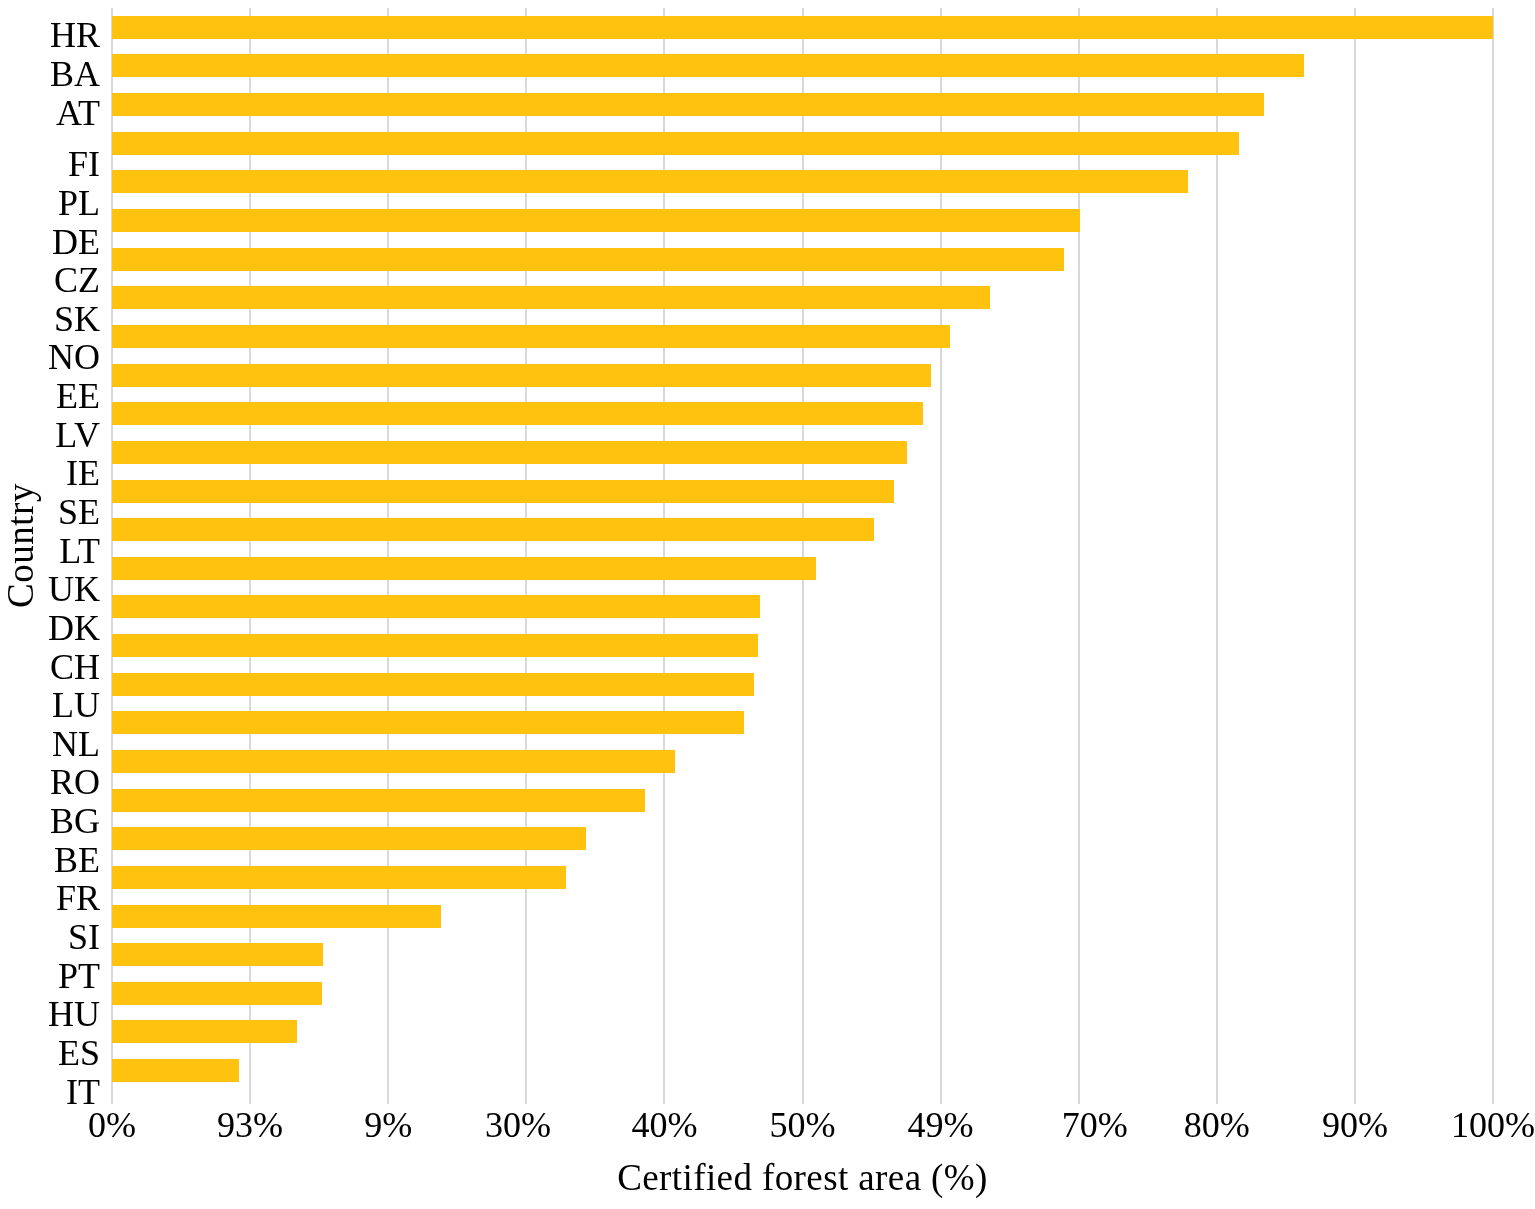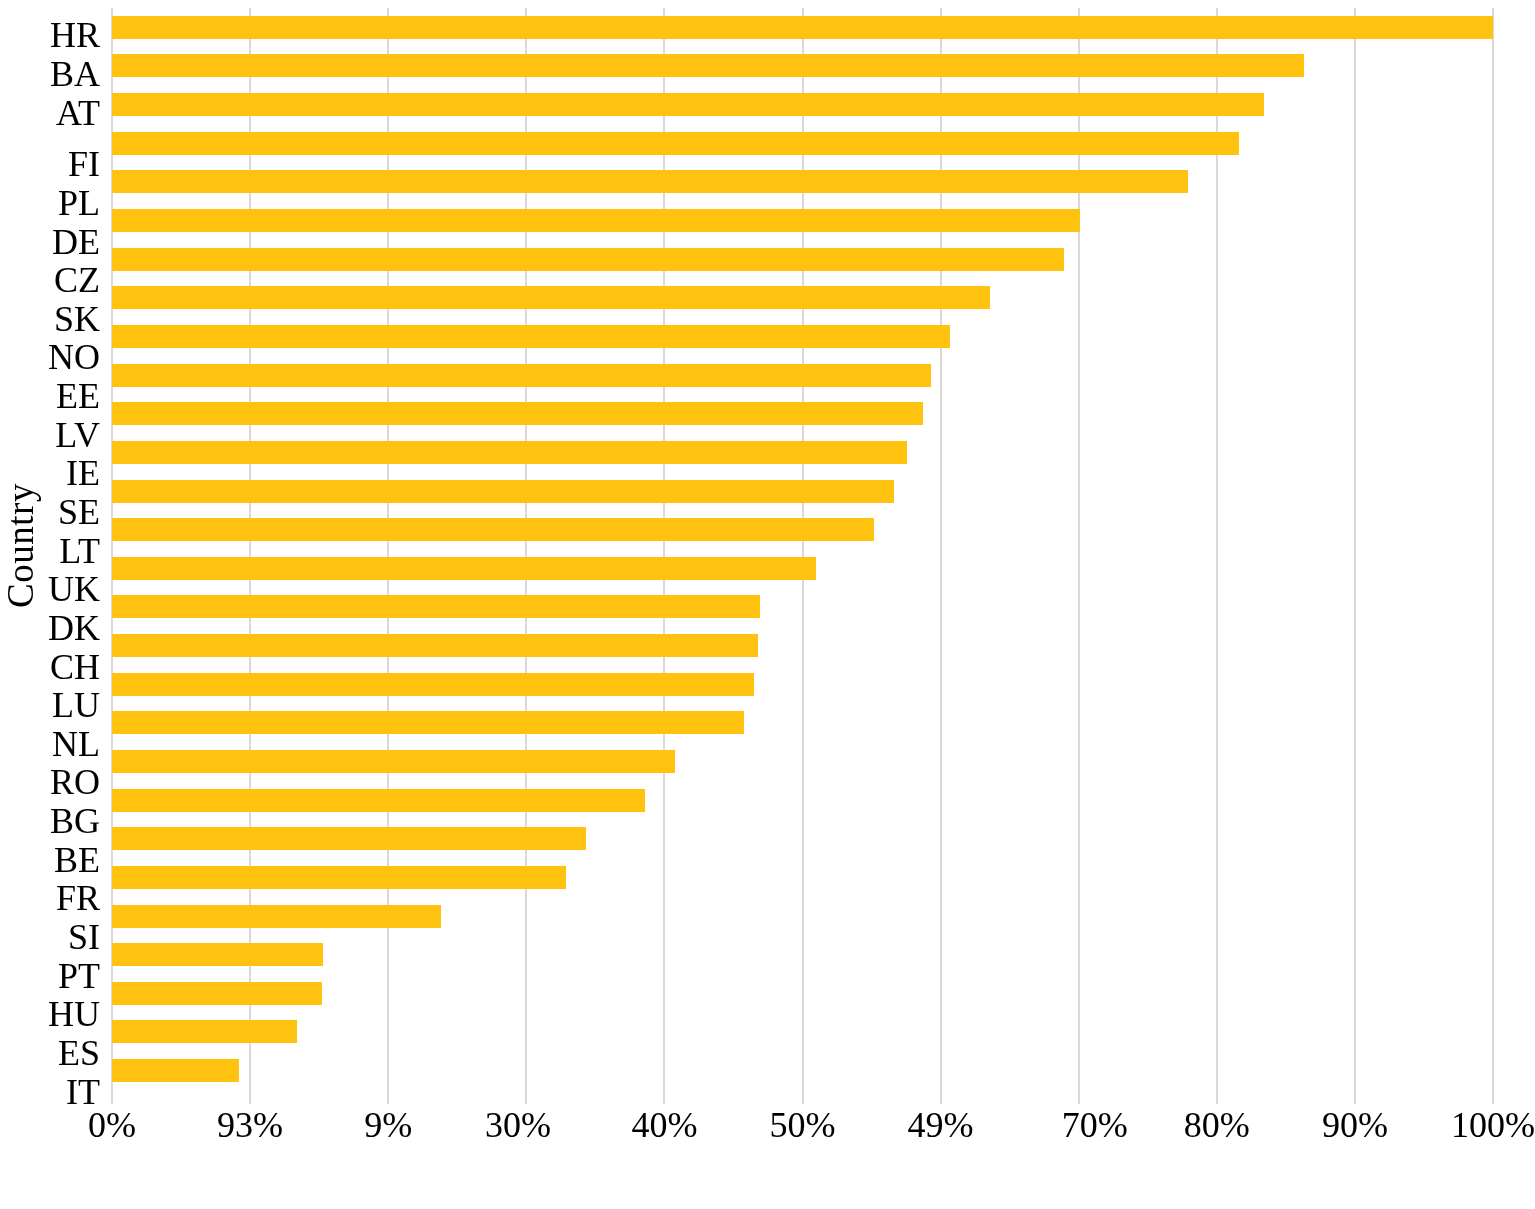--- a/index.html
+++ b/index.html
@@ -366,14 +366,15 @@
       <div class="xlabel" style="left: 518px;">30%</div>
       <div class="xlabel" style="left: 664.4px;">40%</div>
       <div class="xlabel" style="left: 802.5px;">50%</div>
       <div class="xlabel" style="left: 940.6px;">49%</div>
       <div class="xlabel" style="left: 1078.7px; margin-left: 16px;">70%</div>
       <div class="xlabel" style="left: 1216.8px;">80%</div>
       <div class="xlabel" style="left: 1354.9px;">90%</div>
       <div class="xlabel" style="left: 1493px;">100%</div>
     </div>
 
+  <div id="x-axis-title">Certified forest area (%)</div>
 
 </div>
 
 </body></html>

